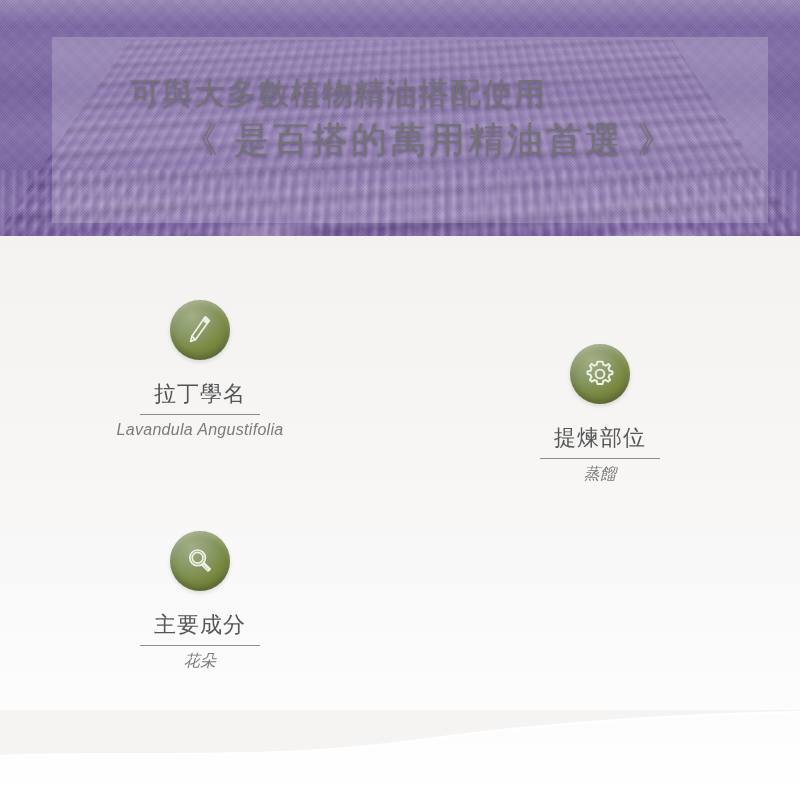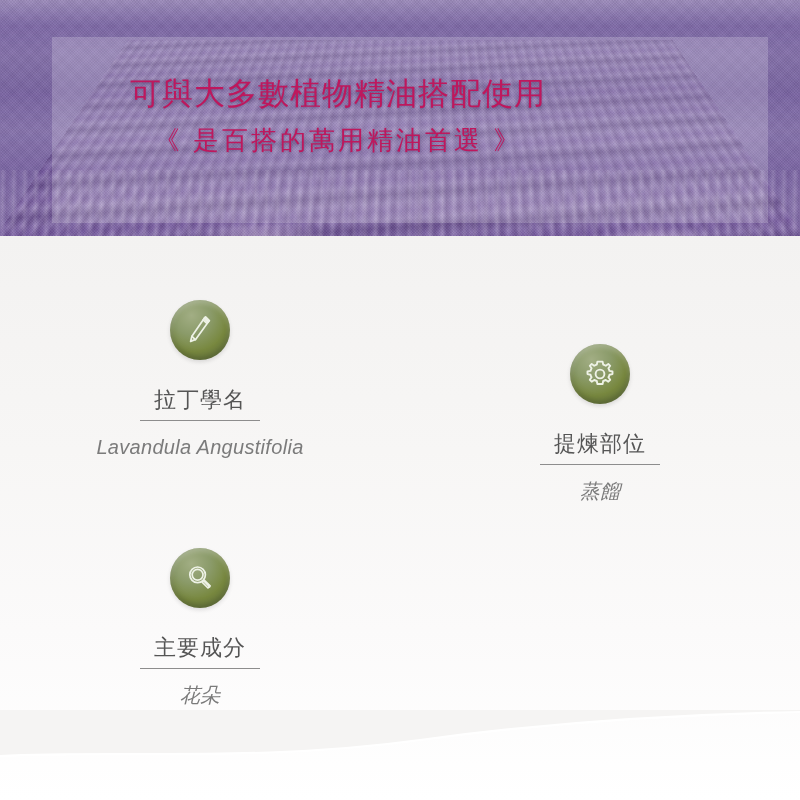--- a/index.html
+++ b/index.html
@@ -104,35 +104,36 @@
     height: 186px;
     background: rgba(255,255,255,0.19);
   }
 
   .hero-text {
     position: absolute;
     left: 0;
     top: 74px;
     width: 676px;
     text-align: center;
-    color: #be185d;
+    color: #737373;
   }
   .hero-line1 {
     font-size: 31px;
     line-height: 40px;
     letter-spacing: 1px;
     font-weight: 400;
     text-shadow: 0 1px 3px rgba(60,40,95,0.45);
   }
   .hero-line2 {
-    font-size: 26px;
+    font-size: 36px;
     line-height: 52px;
     letter-spacing: 3px;
     font-weight: 400;
     text-shadow: 0 1px 3px rgba(60,40,95,0.45);
+    text-align: right;
   }
 
   
   .wave-top {
     position: absolute;
     left: 0;
     top: 200px;
     width: 800px;
     height: 110px;
     pointer-events: none;
@@ -185,36 +186,36 @@
       inset 0 -3px 6px rgba(40,50,25,0.35),
       inset 0 3px 5px rgba(255,255,255,0.30),
       0 2px 4px rgba(0,0,0,0.12);
     display: flex;
     align-items: center;
     justify-content: center;
   }
   .icon-circle svg { display: block; }
 
   .cell-label {
-    margin-top: 27px;
+    margin-top: 21px;
     font-size: 22px;
     line-height: 26px;
     letter-spacing: 1px;
     color: #555555;
     font-weight: 400;
   }
   .cell-divider {
     margin-top: 7px;
     width: 120px;
     height: 1px;
     background: #8d8d8d;
   }
   .cell-value {
-    margin-top: 13px;
-    font-size: 20px;
+    margin-top: 2px;
+    font-size: 16px;
     line-height: 26px;
     font-style: italic;
     color: #7b7b7b;
     letter-spacing: 0.3px;
     white-space: nowrap;
   }
 </style>
 </head>
 <body>
 

